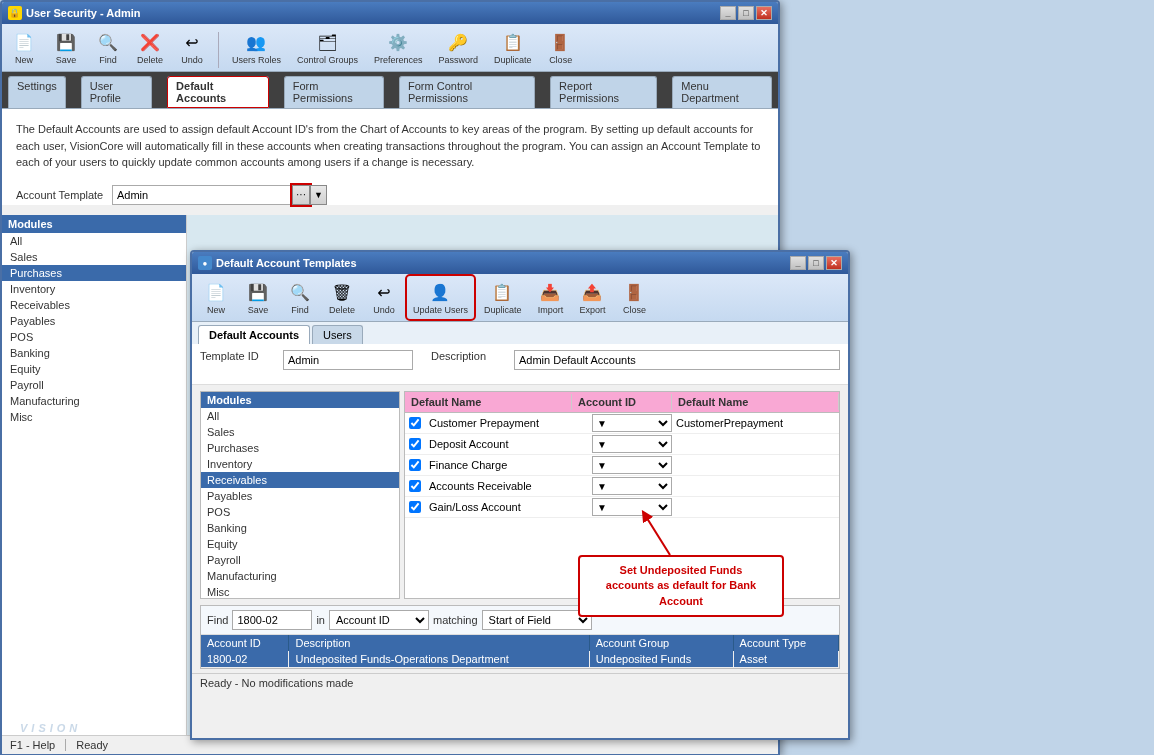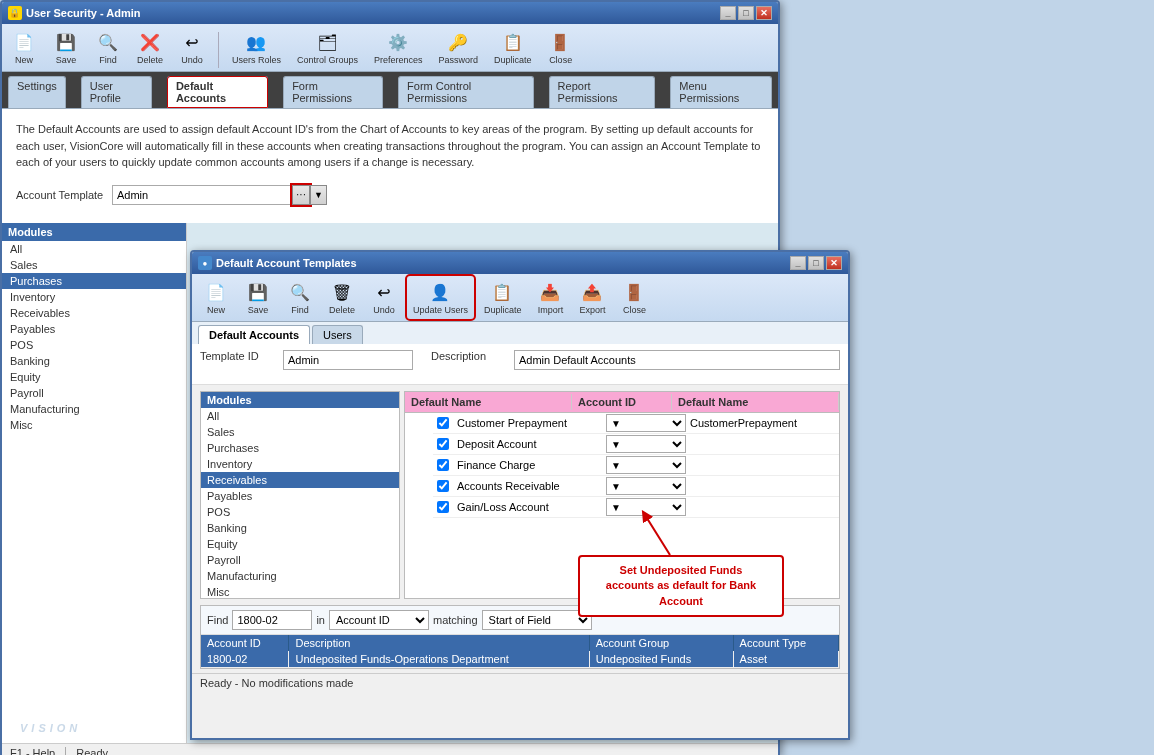--- a/index.html
+++ b/index.html
@@ -246,21 +246,20 @@
       font-size: 11px;
       color: #333;
       border-bottom: 1px solid #ddd;
       font-style: italic;
     }
     .data-row {
       display: flex;
       align-items: center;
       border-bottom: 1px solid #eee;
       padding: 1px 0;
-      margin-left: 28px;
     }
     .check-cell { width: 20px; display: flex; align-items: center; justify-content: center; }
     .name-cell { flex: 1; padding: 1px 4px; font-size: 11px; }
     .acct-dropdown {
       width: 80px; height: 18px;
       border: 1px solid #aaa;
       background: white;
       font-size: 10px;
     }
     .find-label { font-size: 11px; color: #333; }
@@ -409,24 +408,24 @@
     </div>
   </div>
 
   <div class="tab-bar">
     <div class="tab">Settings</div>
     <div class="tab">User Profile</div>
     <div class="tab active">Default Accounts</div>
     <div class="tab">Form Permissions</div>
     <div class="tab">Form Control Permissions</div>
     <div class="tab">Report Permissions</div>
-    <div class="tab">Menu Permissions</div>
-  </div>
-
-  <div style="background:white; padding:12px 14px 8px;">
+    <div class="tab">Menu Department</div>
+  </div>
+
+  <div style="background:white; padding:12px 14px 0;">
     <p class="description-text">The Default Accounts are used to assign default Account ID's from the Chart of Accounts to key areas of the program. By setting up default accounts for each user, VisionCore will automatically fill in these accounts when creating transactions throughout the program. You can assign an Account Template to each of your users to quickly update common accounts among users if a change is necessary.</p>
     <div class="form-row">
       <span class="form-label">Account Template</span>
       <div class="input-with-btn">
         <input class="form-input" type="text" style="width: 180px;" value="Admin">
         <button class="browse-btn">···</button>
         <button class="dropdown-btn">▼</button>
       </div>
     </div>
   </div>

